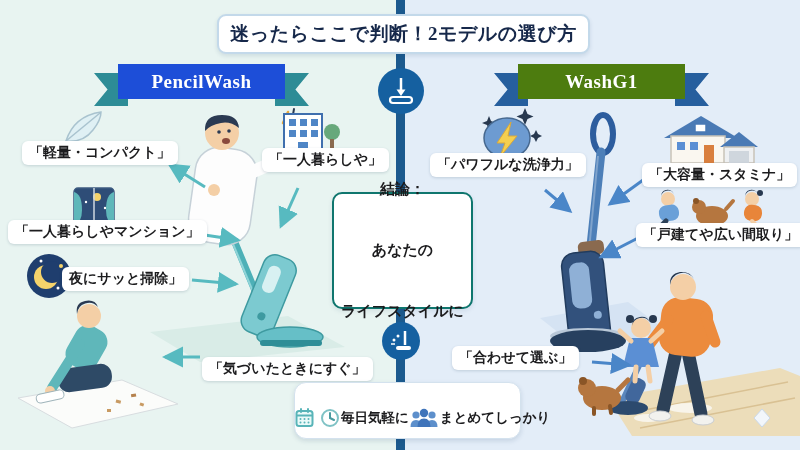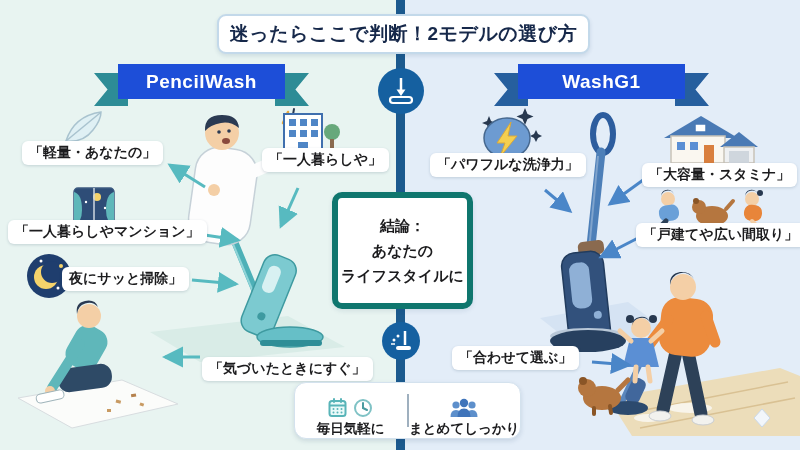--- a/index.html
+++ b/index.html
@@ -1,18 +1,18 @@
 <!DOCTYPE html>
 <html><head>
 <meta charset="utf-8">
 <style>
   * { margin:0; padding:0; box-sizing:border-box; }
   html,body { width:800px; height:450px; }
   body { font-family:"Liberation Sans","DejaVu Sans",sans-serif; position:relative; overflow:hidden; background:#e8f4f1; }
-  .stage { position:absolute; left:0; top:0; width:800px; height:450px; }
+  .stage { position:absolute; left:0; top:0; width:800px; height:450px;font-family:Liberation Serif, serif; }
   .half-left  { position:absolute; left:0;   top:0; width:400px; height:450px; background:#e8f4f1; }
   .half-right { position:absolute; left:400px; top:0; width:400px; height:450px; background:#e3edf8; }
   .divider { position:absolute; left:396px; top:0; width:9px; height:450px; background:#1c5a8e; }
   .layer { position:absolute; left:0; top:0; width:800px; height:450px; pointer-events:none; }
 
   .title-box { position:absolute; left:217px; top:14px; width:373px; height:40px;
     background:#ffffff; border:2px solid #c3d9ea; border-radius:9px;
     display:flex; align-items:center; justify-content:center;
     font-weight:bold; font-size:19px; color:#16284a; letter-spacing:.5px;
     box-shadow:0 2px 4px rgba(20,60,100,.12); }
@@ -21,42 +21,42 @@
   .ribbon .band { position:absolute; left:0; top:0; width:167px; height:35px;
     display:flex; align-items:center; justify-content:center;
     color:#fff; font-weight:bold; font-size:19px; letter-spacing:.5px; z-index:2; }
   .ribbon .tail { position:absolute; top:9px; width:34px; height:33px; z-index:1; }
   .ribbon .tail.t-left  { left:-24px; clip-path:polygon(0 0,100% 0,100% 100%,0 100%,40% 50%); }
   .ribbon .tail.t-right { right:-24px; clip-path:polygon(0 0,100% 0,60% 50%,100% 100%,0 100%); }
   .ribbon-left { left:118px; }
   .ribbon-left .band { background:#1d4ed8; }
   .ribbon-left .tail { background:#2d8c96; }
   .ribbon-right { left:518px; }
-  .ribbon-right .band { background:#1d4ed8; }
+  .ribbon-right .band { background:#4d7c0f; }
   .ribbon-right .tail { background:#265f9e; }
 
   .pill { position:absolute; background:#ffffff; border-radius:6px; padding:3px 7px;
     font-weight:bold; font-size:14px; color:#1c1c1e; white-space:nowrap;
     box-shadow:0 1px 3px rgba(30,60,90,.18); z-index:5; }
 
   .conclusion { position:absolute; left:332px; top:192px; width:141px; height:117px;
-    background:#ffffff; border:6px solid #0f766e; border-radius:10px;
+    background:#ffffff; border:2px solid #0f766e; border-radius:10px;
     display:flex; flex-direction:column; align-items:center; justify-content:center;
     font-weight:bold; font-size:15px; color:#1b1b1d; line-height:25px;
-    box-shadow:0 2px 5px rgba(20,60,100,.10); z-index:6; }
+    box-shadow:0 2px 5px rgba(20,60,100,.10); z-index:6;gap:36px; }
 
   .node { position:absolute; border-radius:50%; background:#1560a0;
     display:flex; align-items:center; justify-content:center; z-index:6; }
   .node-top    { left:378px; top:68px;  width:46px; height:46px; }
   .node-bottom { left:382px; top:322px; width:38px; height:38px; }
 
   .footer-box { position:absolute; left:294px; top:382px; width:227px; height:57px;
     background:#ffffff; border:1px solid #d4e2ee; border-radius:12px;
     display:flex; box-shadow:0 2px 5px rgba(20,60,100,.14); z-index:7; }
-  .footer-half { flex:1; display:flex; flex-direction:column; align-items:center; justify-content:center; gap:1px; padding-top:14px; }
+  .footer-half { flex:1; display:flex; flex-direction:row; align-items:center; justify-content:center; gap:1px; padding-top:14px; }
   .footer-sep { width:2px; background:#9fb0bf; margin:11px 0; }
   .footer-text { font-weight:bold; font-size:13.5px; color:#1b1b1d; white-space:nowrap; }
   .icon-row { display:flex; align-items:center; gap:3px; height:24px; }
 </style>
 </head>
 <body>
 
 <div class="stage">
   <div class="half-left"></div>
   <div class="half-right"></div>
@@ -286,21 +286,21 @@
       <line x1="4" y1="17" x2="8" y2="17" stroke="#ffffff" stroke-width="1.5"></line>
     </svg>
   </div>
 
   <div class="conclusion">
     <div>結論：</div>
     <div>あなたの</div>
     <div>ライフスタイルに</div>
   </div>
 
-  <div class="pill" style="left:22px;top:141px">「軽量・あなたの」</div>
+  <div class="pill" style="left:22px;top:141px">「軽量・コンパクト」</div>
   <div class="pill" style="left:8px;top:220px">「一人暮らしやマンション」</div>
   <div class="pill" style="left:262px;top:148px">「一人暮らしや」</div>
   <div class="pill" style="left:62px;top:267px">夜にサッと掃除」</div>
   <div class="pill" style="left:202px;top:357px">「気づいたときにすぐ」</div>
 
   <div class="pill" style="left:642px;top:163px">「大容量・スタミナ」</div>
   <div class="pill" style="left:430px;top:153px">「パワフルな洗浄力」</div>
   <div class="pill" style="left:636px;top:223px">「戸建てや広い間取り」</div>
   <div class="pill" style="left:452px;top:346px">「合わせて選ぶ」</div>
 

